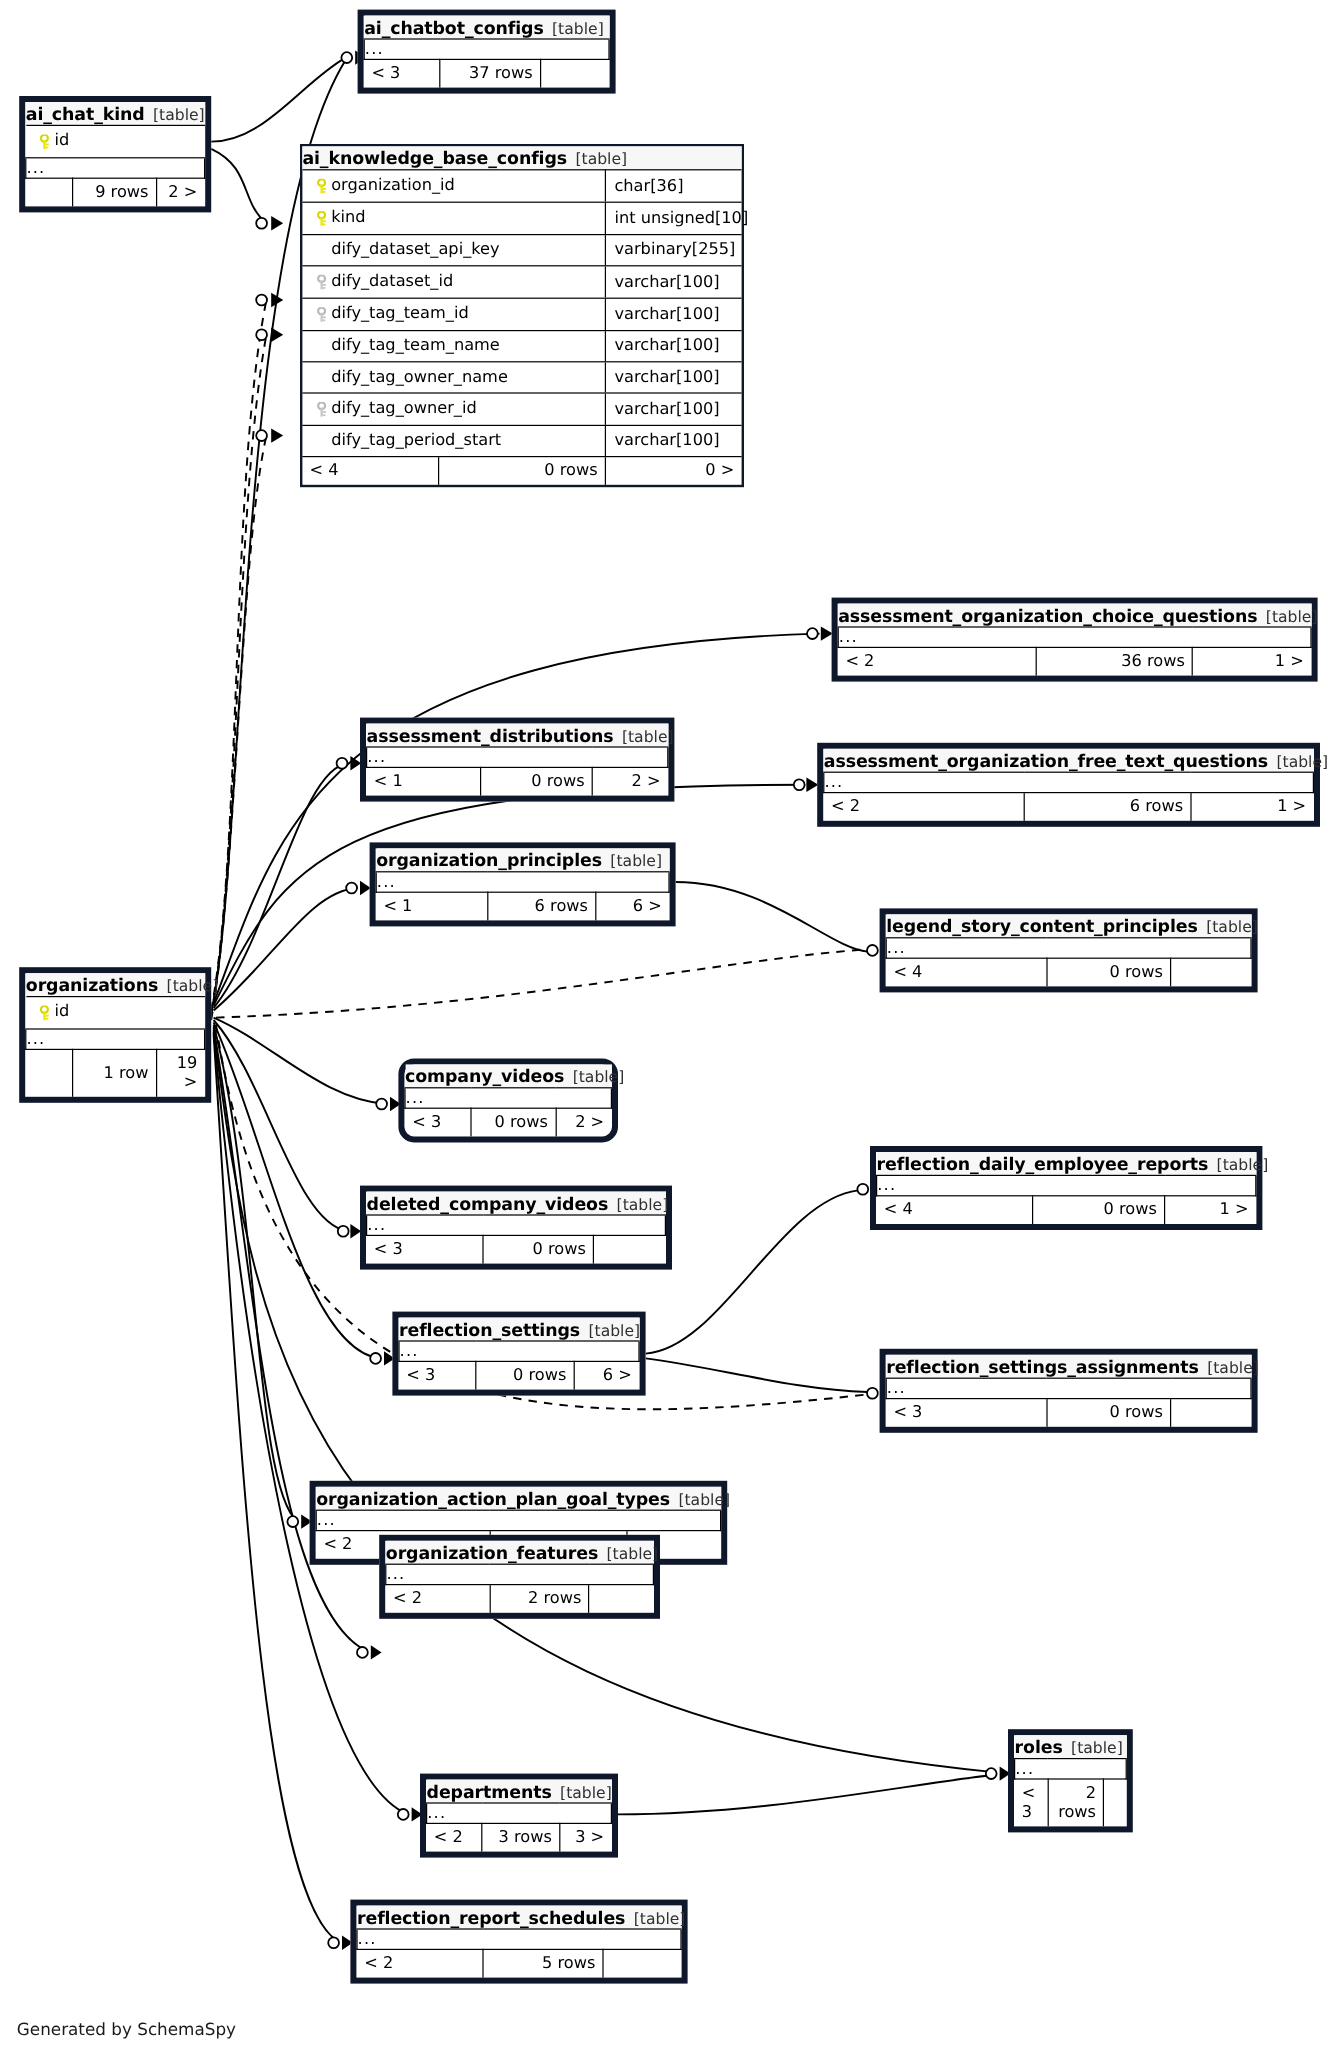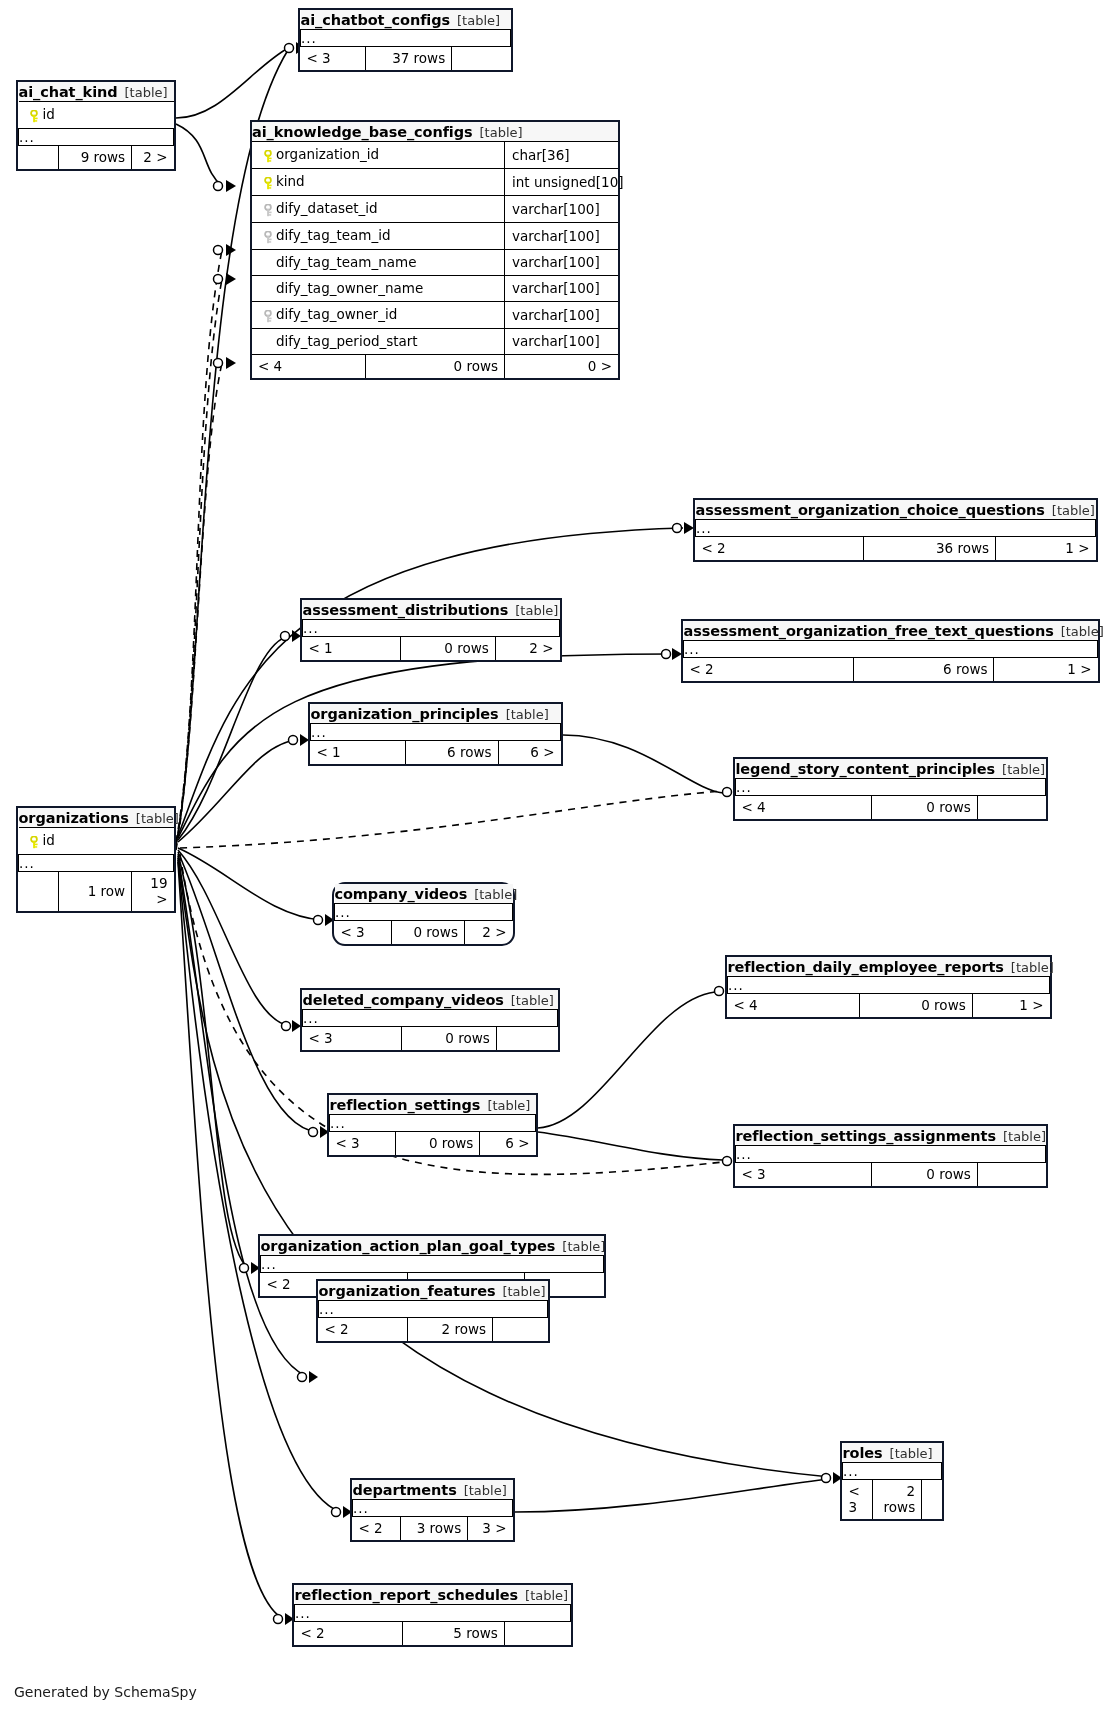--- a/index.html
+++ b/index.html
@@ -25,21 +25,21 @@
     position: absolute;
     left: 0; top: 0;
     width: 1120px;
     height: 1716px;
     pointer-events: none;
   }
   .node {
     position: absolute;
     box-sizing: border-box;
     background: #ffffff;
-    border: 2px solid #0f172a;
+    border: 5px solid #0f172a;
     z-index: 5;
   }
   .node.thick { border-width: 2px; }
 
   .tbl {
     border-collapse: collapse;
     width: 100%;
     table-layout: fixed;
   }
   .tbl td, .tbl th {
@@ -307,20 +307,24 @@
             <tr class="colrow">
               <td class="cname" colspan="2"><span class="keycell"><svg class="key-svg" width="11" height="13" viewBox="0 0 11 13">
                     <circle cx="4" cy="3.2" r="2.9" fill="none" stroke="#d6d600" stroke-width="1.8"></circle>
                     <rect x="3.1" y="4.6" width="1.9" height="7.6" fill="#e8e800"></rect>
                     <rect x="5" y="7.6" width="2.6" height="1.6" fill="#e8e800"></rect>
                     <rect x="5" y="10.2" width="2.2" height="1.5" fill="#e8e800"></rect>
                   </svg></span><span>kind</span></td>
               <td class="ctype">int unsigned[10]</td>
             </tr>
             <tr class="colrow">
+              <td class="cname" colspan="2"><span class="keycell"></span><span>dify_dataset_api_key</span></td>
+              <td class="ctype">varbinary[255]</td>
+            </tr>
+            <tr class="colrow">
               <td class="cname" colspan="2"><span class="keycell"><svg class="key-svg" width="11" height="13" viewBox="0 0 11 13">
                     <circle cx="4" cy="3.2" r="2.9" fill="none" stroke="#b8b8b8" stroke-width="1.8"></circle>
                     <rect x="3.1" y="4.6" width="1.9" height="7.6" fill="#c8c8c8"></rect>
                     <rect x="5" y="7.6" width="2.6" height="1.6" fill="#c8c8c8"></rect>
                     <rect x="5" y="10.2" width="2.2" height="1.5" fill="#c8c8c8"></rect>
                   </svg></span><span>dify_dataset_id</span></td>
               <td class="ctype">varchar[100]</td>
             </tr>
             <tr class="colrow">
               <td class="cname" colspan="2"><span class="keycell"><svg class="key-svg" width="11" height="13" viewBox="0 0 11 13">

